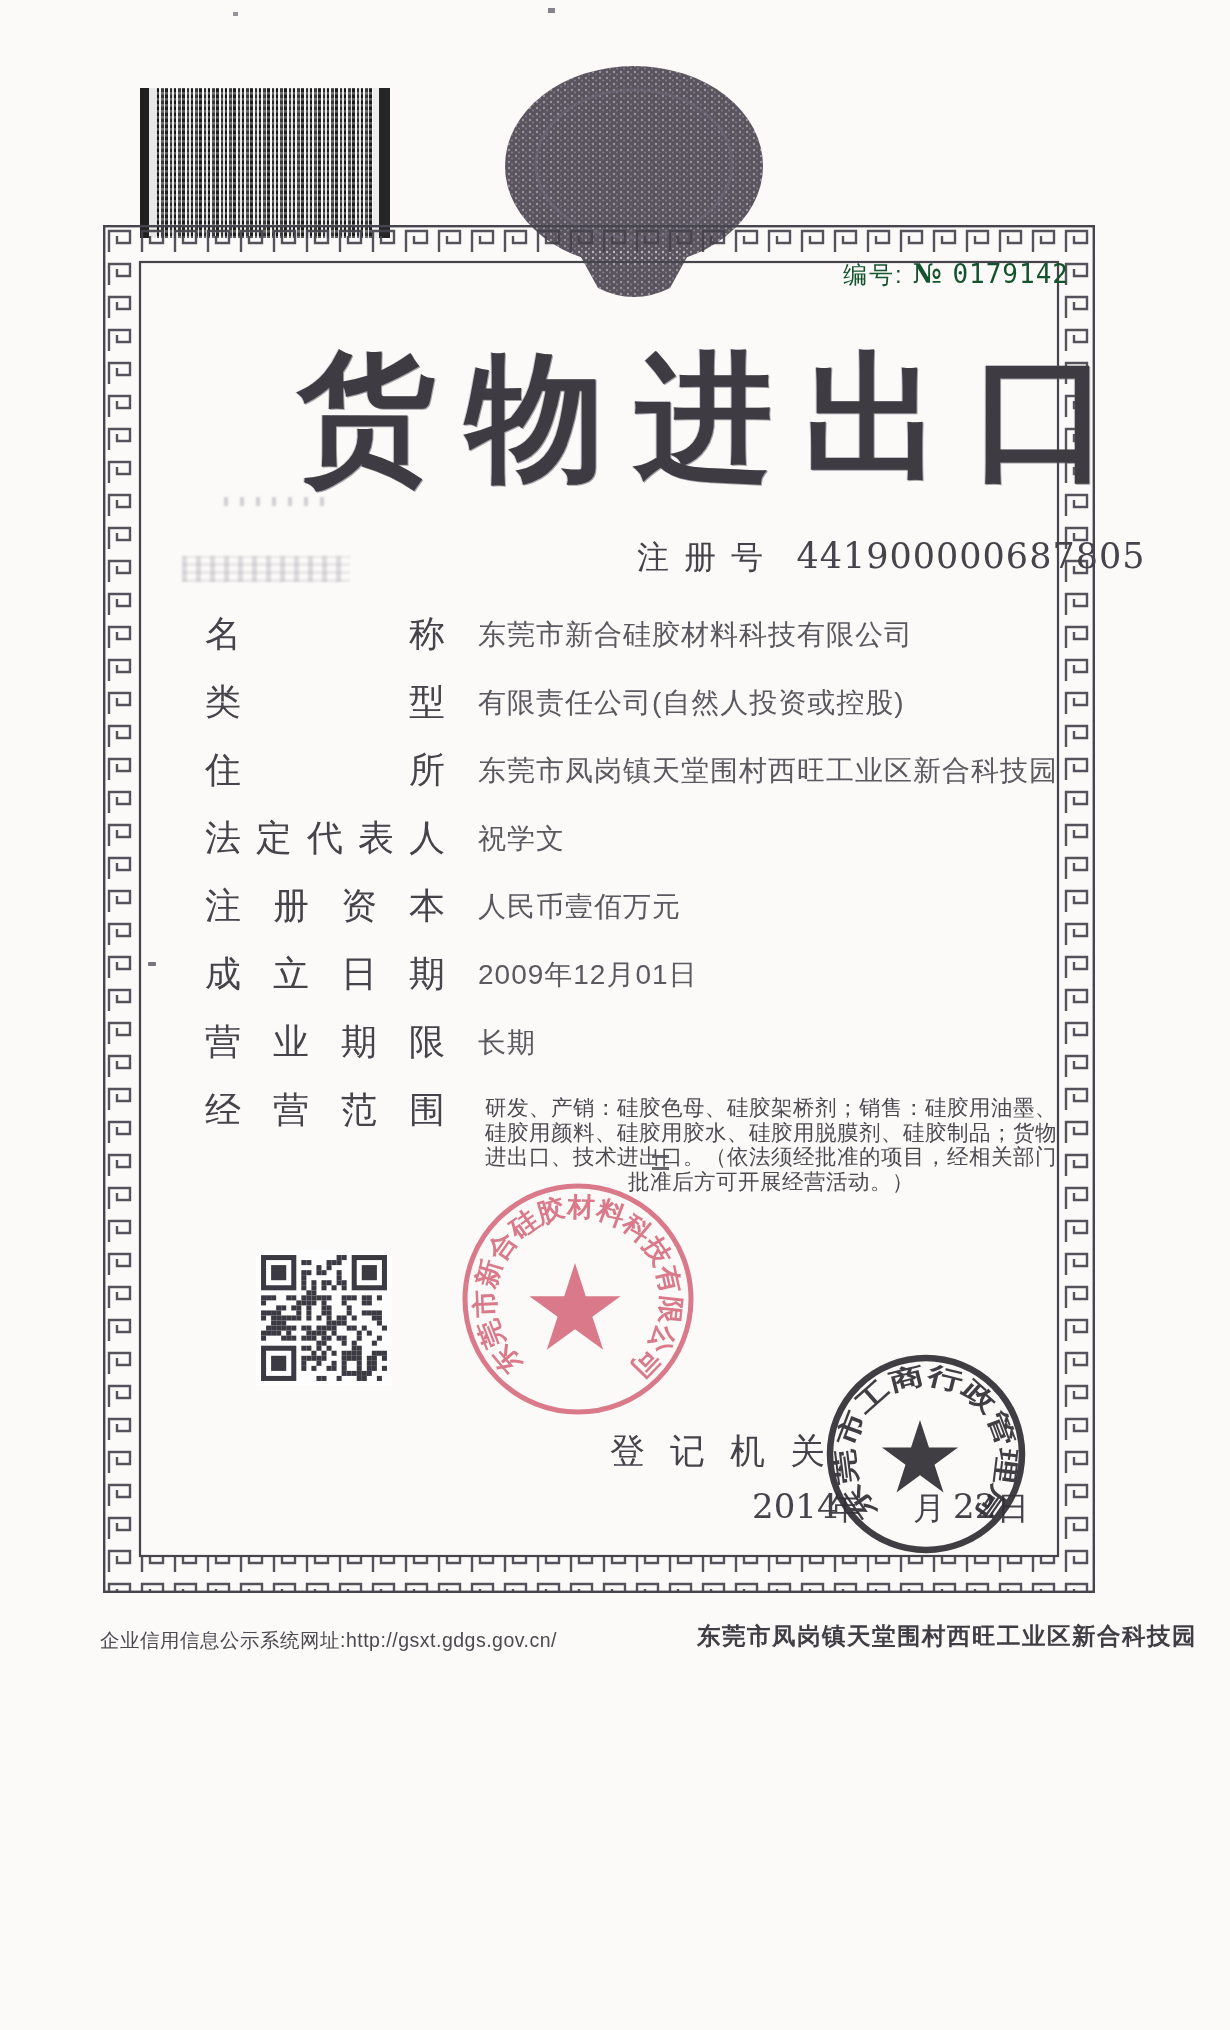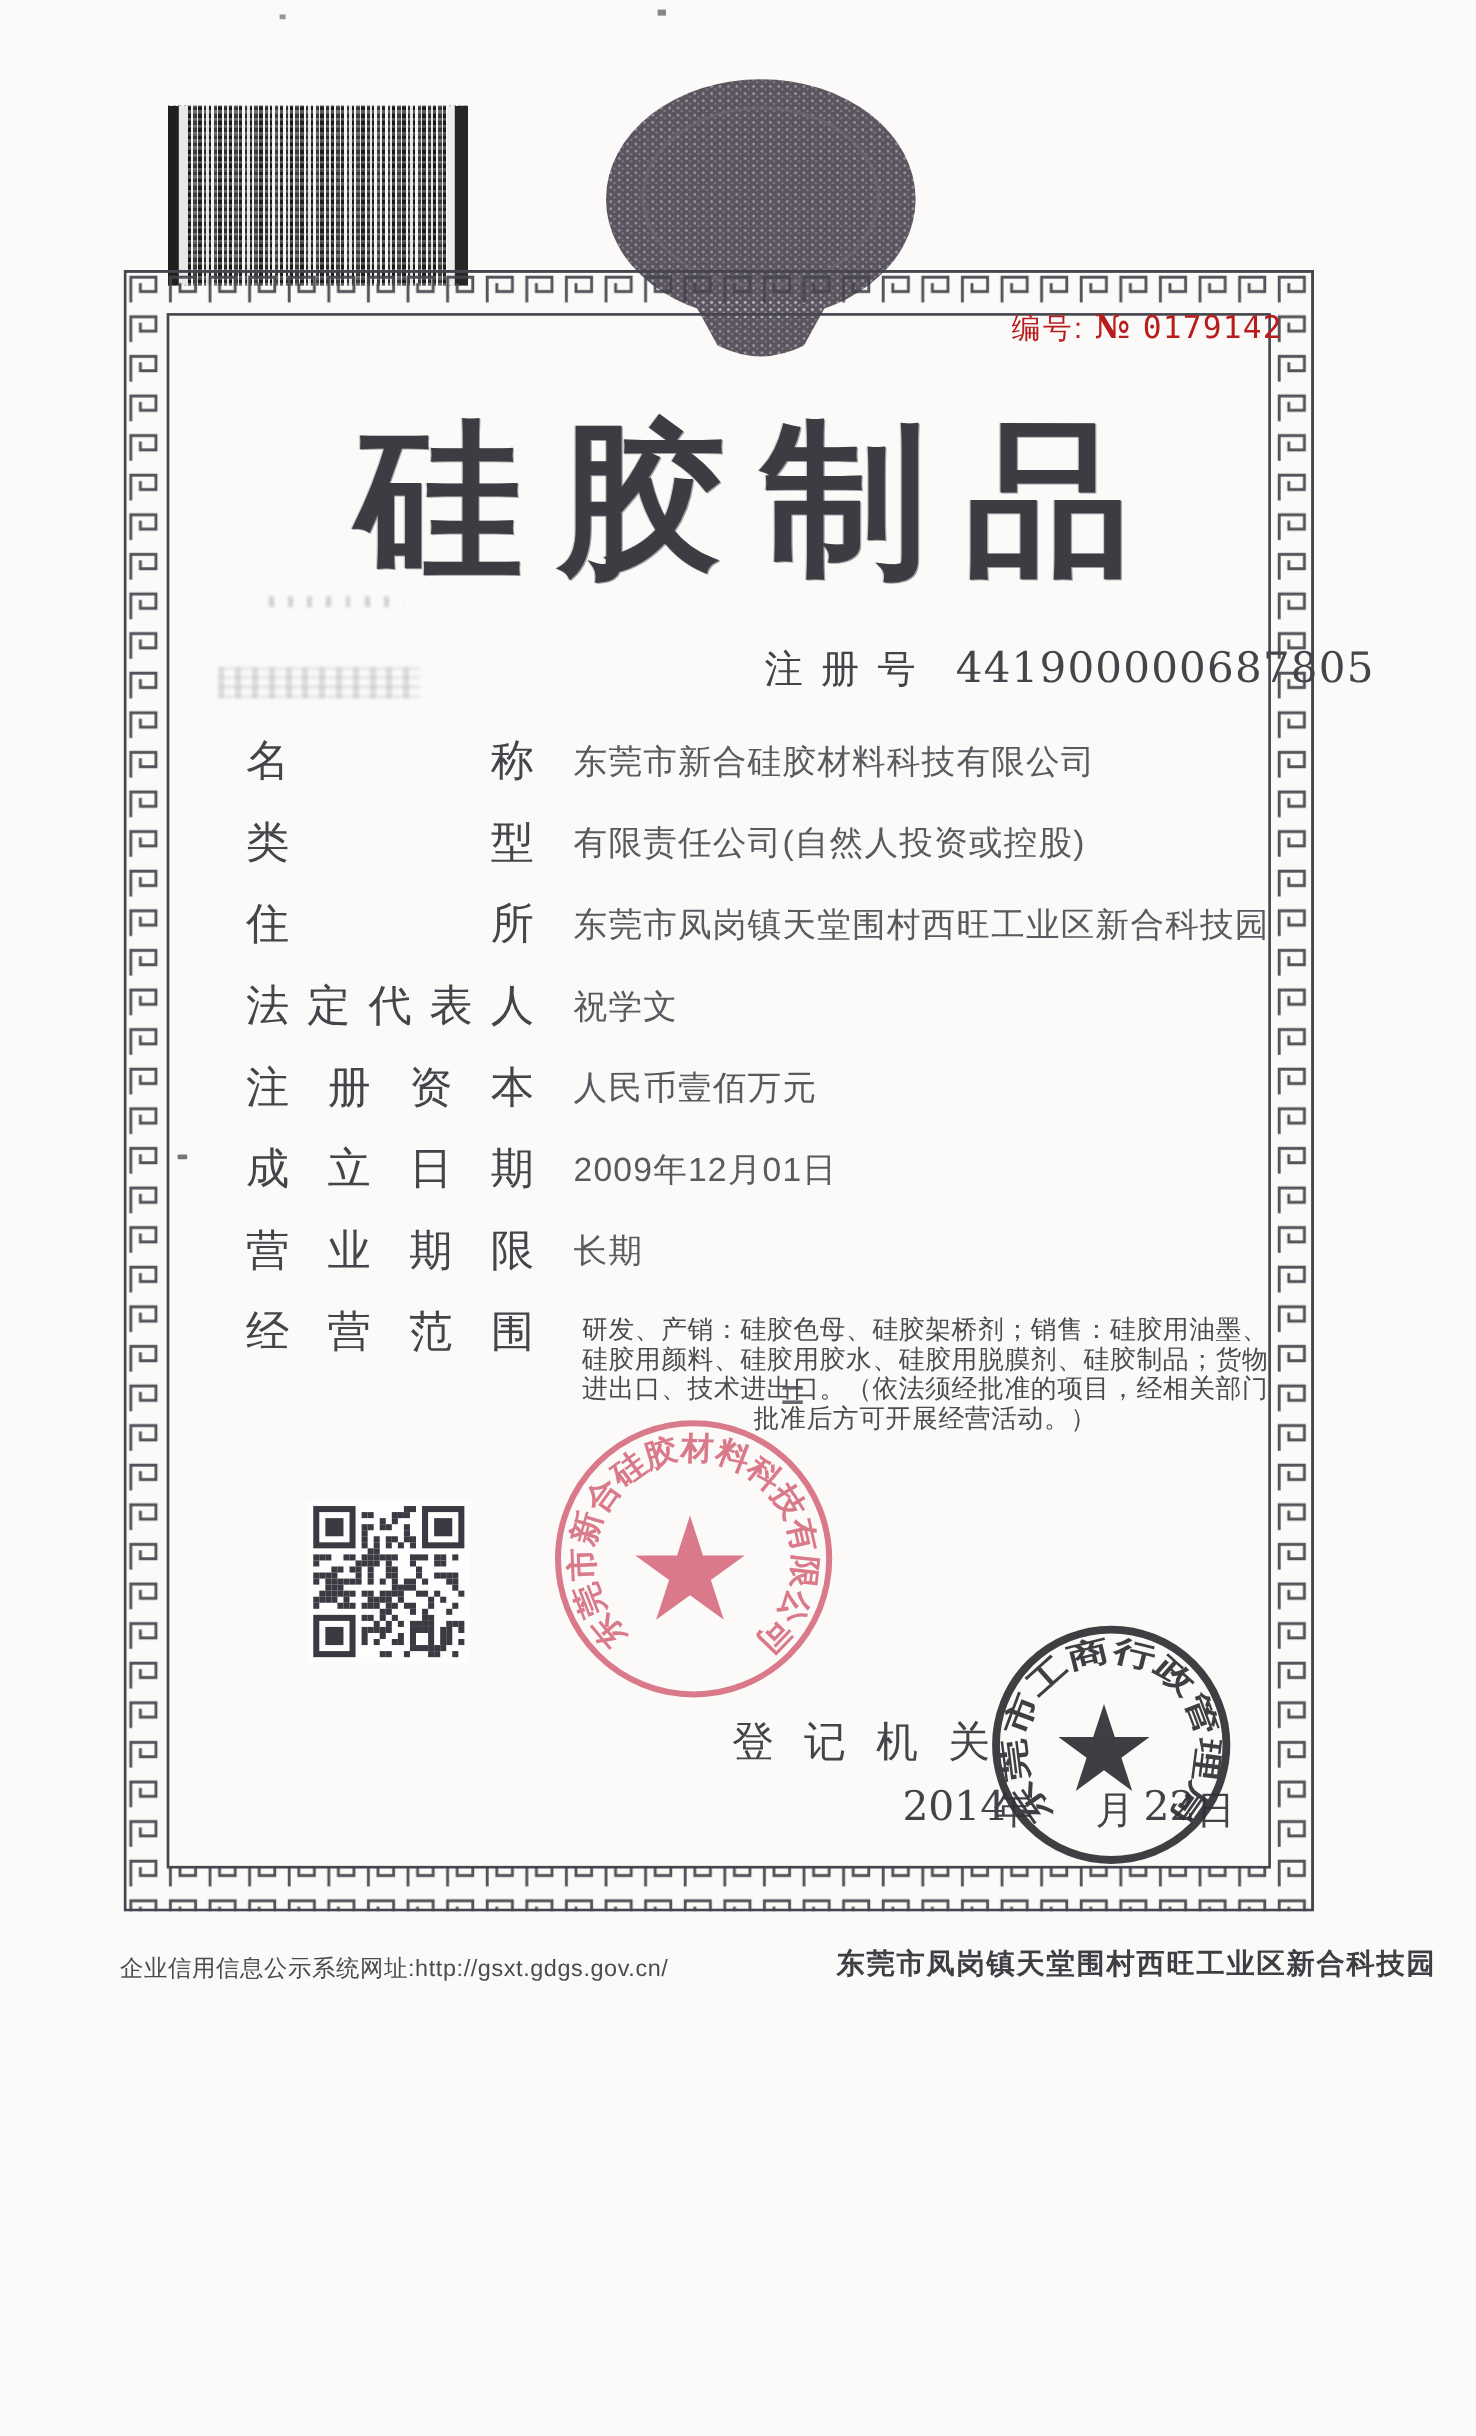--- a/index.html
+++ b/index.html
@@ -14,21 +14,21 @@
   .barcode{
     left:140px;top:88px;width:250px;height:150px;
     background:
       repeating-linear-gradient(0deg, rgba(255,255,255,.28) 0 2px, rgba(0,0,0,0) 2px 5px, rgba(255,255,255,.18) 5px 6px),
       repeating-linear-gradient(90deg,#161616 0 2px,#f3f3f3 2px 4px,#3a3a3a 4px 7px,#e9e9e9 7px 8px,#1d1d1d 8px 11px,#f5f5f5 11px 13px,#2c2c2c 13px 15px,#e2e2e2 15px 17px);
     box-shadow: inset 9px 0 0 #1f1f1f, inset -11px 0 0 #262626, inset 16px 0 0 #e8e8e8, inset -17px 0 0 #ededed;
   }
   
   .frame{left:103px;top:225px;}
   
-  .serial{left:843px;top:258px;font-size:24px;color:#b91c1c;letter-spacing:2px;}
+  .serial{left:843px;top:258px;font-size:24px;color:#14532d;letter-spacing:2px;}
   .serial .no{font-family:"DejaVu Serif",serif;font-weight:bold;font-size:27px;}
   .serial .digits{font-family:"DejaVu Sans Mono",monospace;font-size:26px;font-weight:500;letter-spacing:1px;}
   
   .title{
     left:297px;top:342px;margin:0;
     font-size:138px;line-height:150px;font-weight:bold;
     letter-spacing:31px;color:#3e3c42;white-space:nowrap;
     text-shadow:1px 1px 0 rgba(90,88,96,.55), -1px 0 0 rgba(120,118,126,.35);
   }
   
@@ -108,21 +108,21 @@
     <rect x="1.2" y="1.2" width="989.6" height="1365.6" fill="none" stroke="#46444d" stroke-width="2.4"></rect>
     <rect x="37" y="37" width="918" height="1294" fill="none" stroke="#46444d" stroke-width="2.2"></rect>
   </svg>
 
   <div class="abs serial">
     <span>编号:</span>
     <span class="no">№</span>
     <span class="digits">0179142</span>
   </div>
 
-  <h1 class="abs title">硅胶制品</h1>
+  <h1 class="abs title">货物进出口</h1>
 
   <div class="abs regno">
     <span class="lab">注册号</span>
     <span class="val">441900000687805</span>
   </div>
 
   <div class="abs fields" id="fields">
       <div class="frow">
       <div class="flabel">
           <span>名</span>

